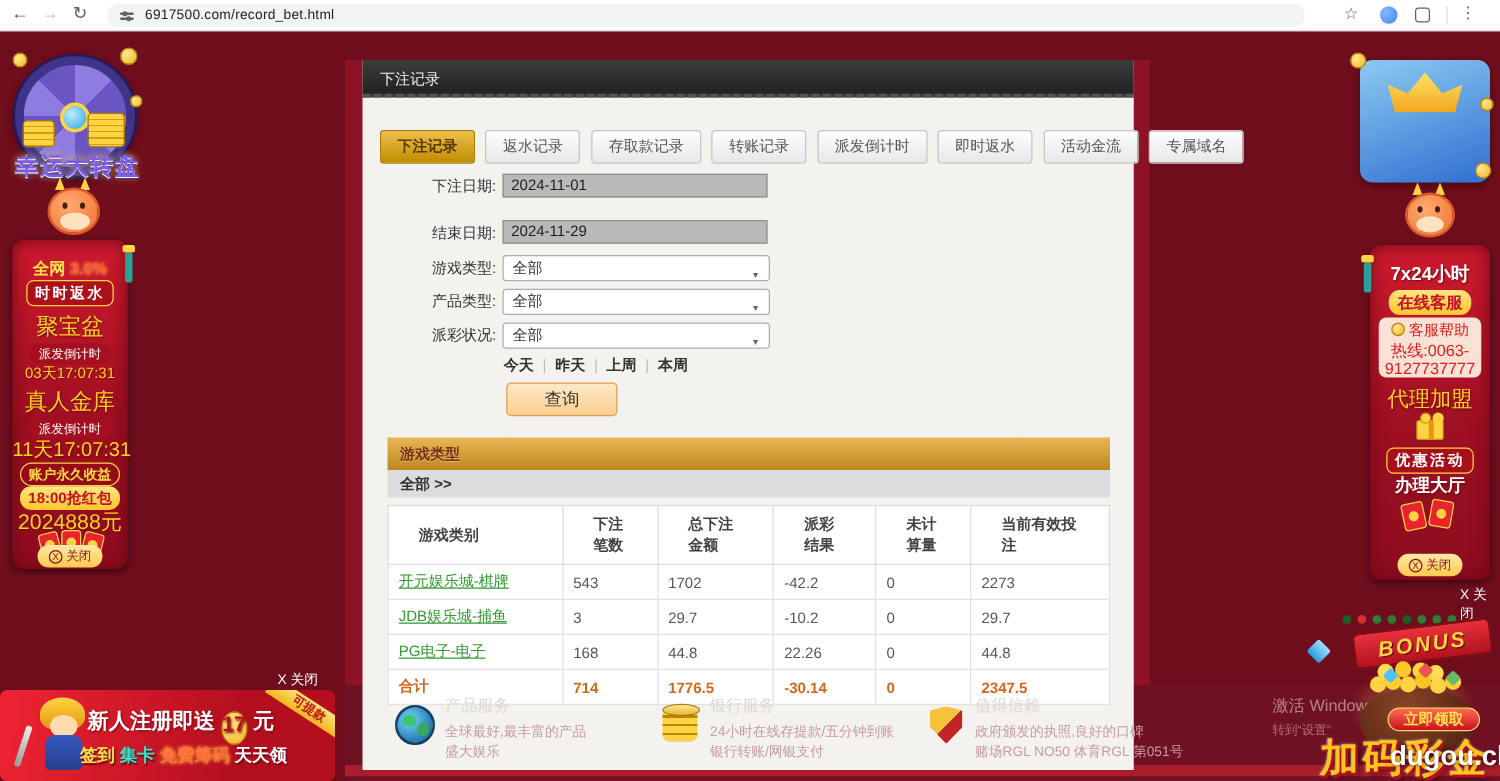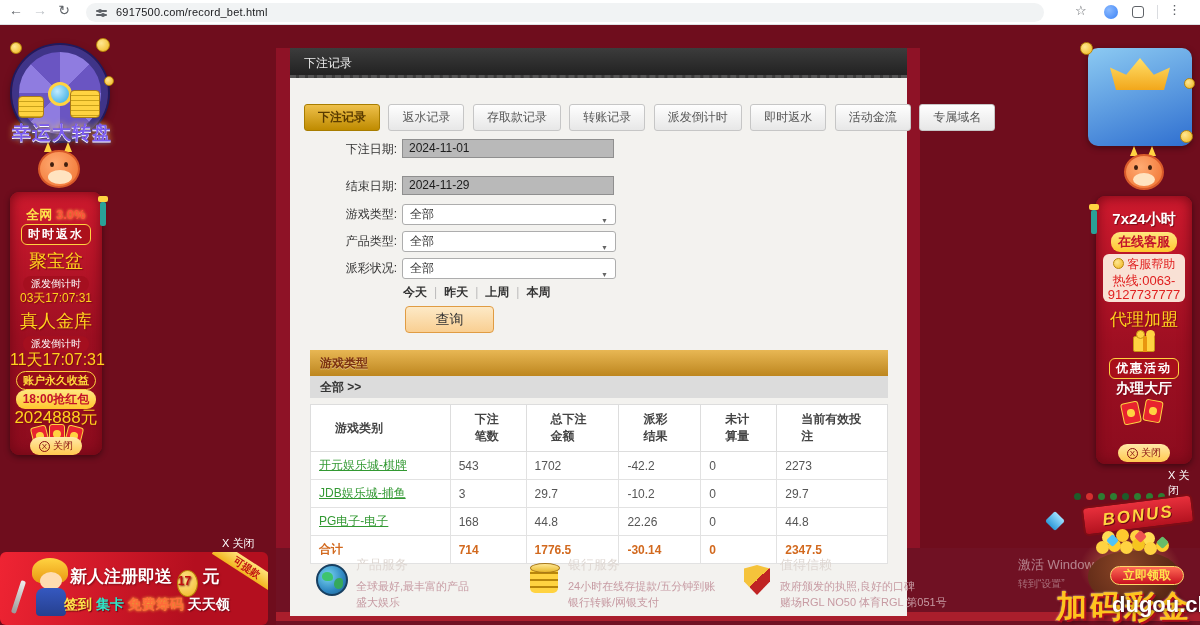--- a/index.html
+++ b/index.html
@@ -86,21 +86,21 @@
   .circle-x{display:inline-block;border:1px solid #8a1212;border-radius:50%;width:11px;height:11px;line-height:10px;font-size:8px;text-align:center;margin-right:3px}
   .tassel{position:absolute;width:6px;height:24px;background:#2aa198;border-radius:2px}
   .tassel::before{content:"";position:absolute;left:-2px;top:-6px;width:10px;height:6px;background:#ffd341;border-radius:2px}
   .envelope{position:absolute;background:#e8232f;border:1px solid #ffd341;border-radius:3px}
   .envelope::before{content:"";position:absolute;left:50%;top:50%;width:8px;height:8px;margin:-4px 0 0 -4px;border-radius:50%;background:#ffd341}
 
   .promo-left{position:absolute;left:0px;top:552px;width:268px;height:73px;background:linear-gradient(100deg,#ef2433,#b40f1f 70%);border-radius:6px;overflow:hidden;cursor:pointer;z-index:20}
   .x-close{position:absolute;color:#fff;font-size:11px;cursor:pointer}
   .ribbon{position:absolute;width:74px;height:15px;background:linear-gradient(#ffe27a,#f2b51e);color:#c01010;font-size:10px;font-weight:bold;text-align:center;line-height:15px;transform:rotate(33deg)}
   .headline{position:absolute;left:70px;top:13px;font-size:17px;font-weight:bold;color:#fff;text-shadow:1px 1px 2px #7d0a14;white-space:nowrap}
-  .coin17{display:inline-block;width:21px;height:27px;border-radius:50%;background:radial-gradient(circle at 35% 35%,#ffe792,#f0b61e);border:1px solid #b8860b;color:#c01010;font-size:12px;line-height:20px;text-align:left;vertical-align:-3px}
+  .coin17{display:inline-block;width:21px;height:27px;border-radius:50%;background:radial-gradient(circle at 35% 35%,#ffe792,#f0b61e);border:1px solid #b8860b;color:#c01010;font-size:17px;line-height:20px;text-align:right;vertical-align:-3px}
   .tagline{position:absolute;left:64px;top:44px;font-size:14px;font-weight:bold;white-space:nowrap;text-shadow:1px 1px 1px #6d0714}
   .hero-hair{position:absolute;left:32px;top:6px;width:36px;height:26px;border-radius:60% 60% 45% 45%;background:linear-gradient(#ffd341,#e8960f)}
   .hero-face{position:absolute;left:40px;top:20px;width:22px;height:18px;border-radius:50%;background:#ffdcb0}
   .hero-body{position:absolute;left:36px;top:36px;width:30px;height:28px;border-radius:8px 8px 4px 4px;background:linear-gradient(#3558c0,#26408f)}
   .hero-sword{position:absolute;left:16px;top:28px;width:5px;height:34px;background:linear-gradient(#eee,#999);transform:rotate(18deg);border-radius:2px}
 
   
   .battle{position:absolute;left:1088px;top:48px;width:104px;height:98px;border-radius:10px;background:linear-gradient(160deg,#8ccaf2,#2f6fd0);cursor:pointer;box-shadow:0 2px 6px rgba(0,0,0,.4)}
   .crown{position:absolute;left:22px;top:10px;width:60px;height:32px;clip-path:polygon(10% 100%,0 30%,27% 52%,50% 0,73% 52%,100% 30%,90% 100%);background:linear-gradient(#ffe06a,#f2a71b)}
   .battle-caption{position:absolute;left:0;top:46px;width:104px;text-align:center;font-size:24px;font-weight:bold;color:#ffd341;text-shadow:2px 2px 0 #9b3400,-1px -1px 0 #fff0c0;letter-spacing:1px}

